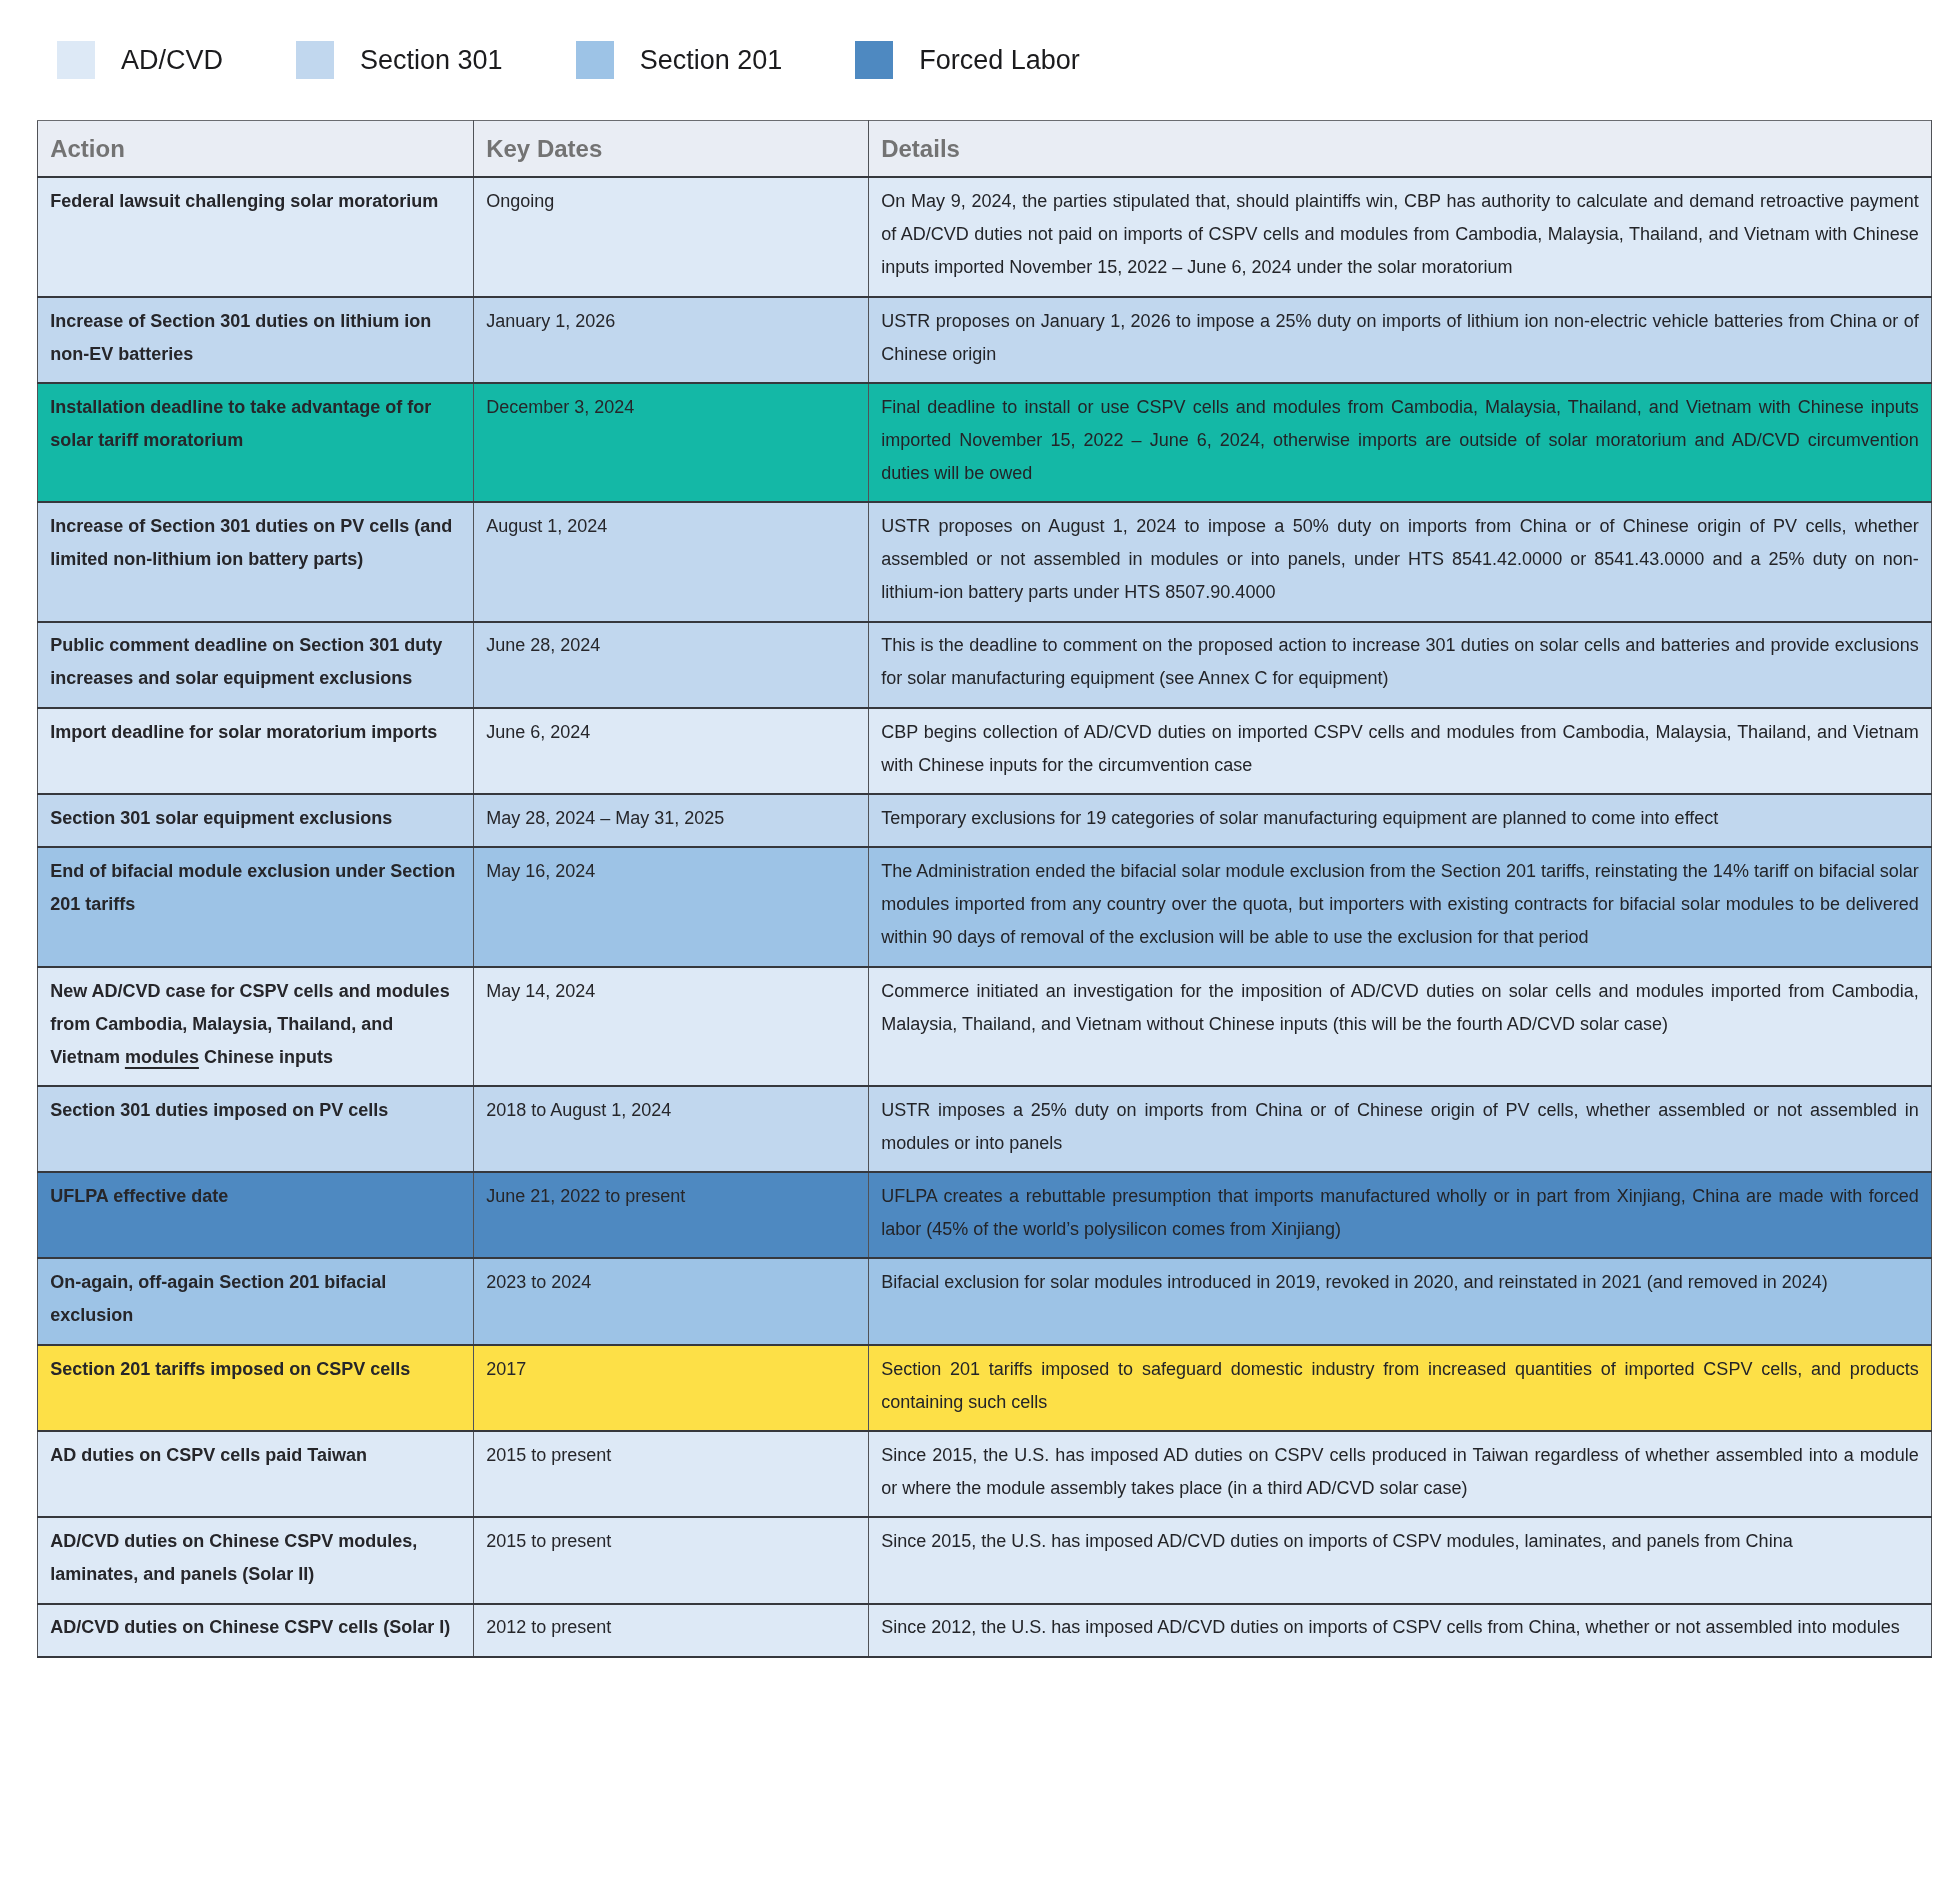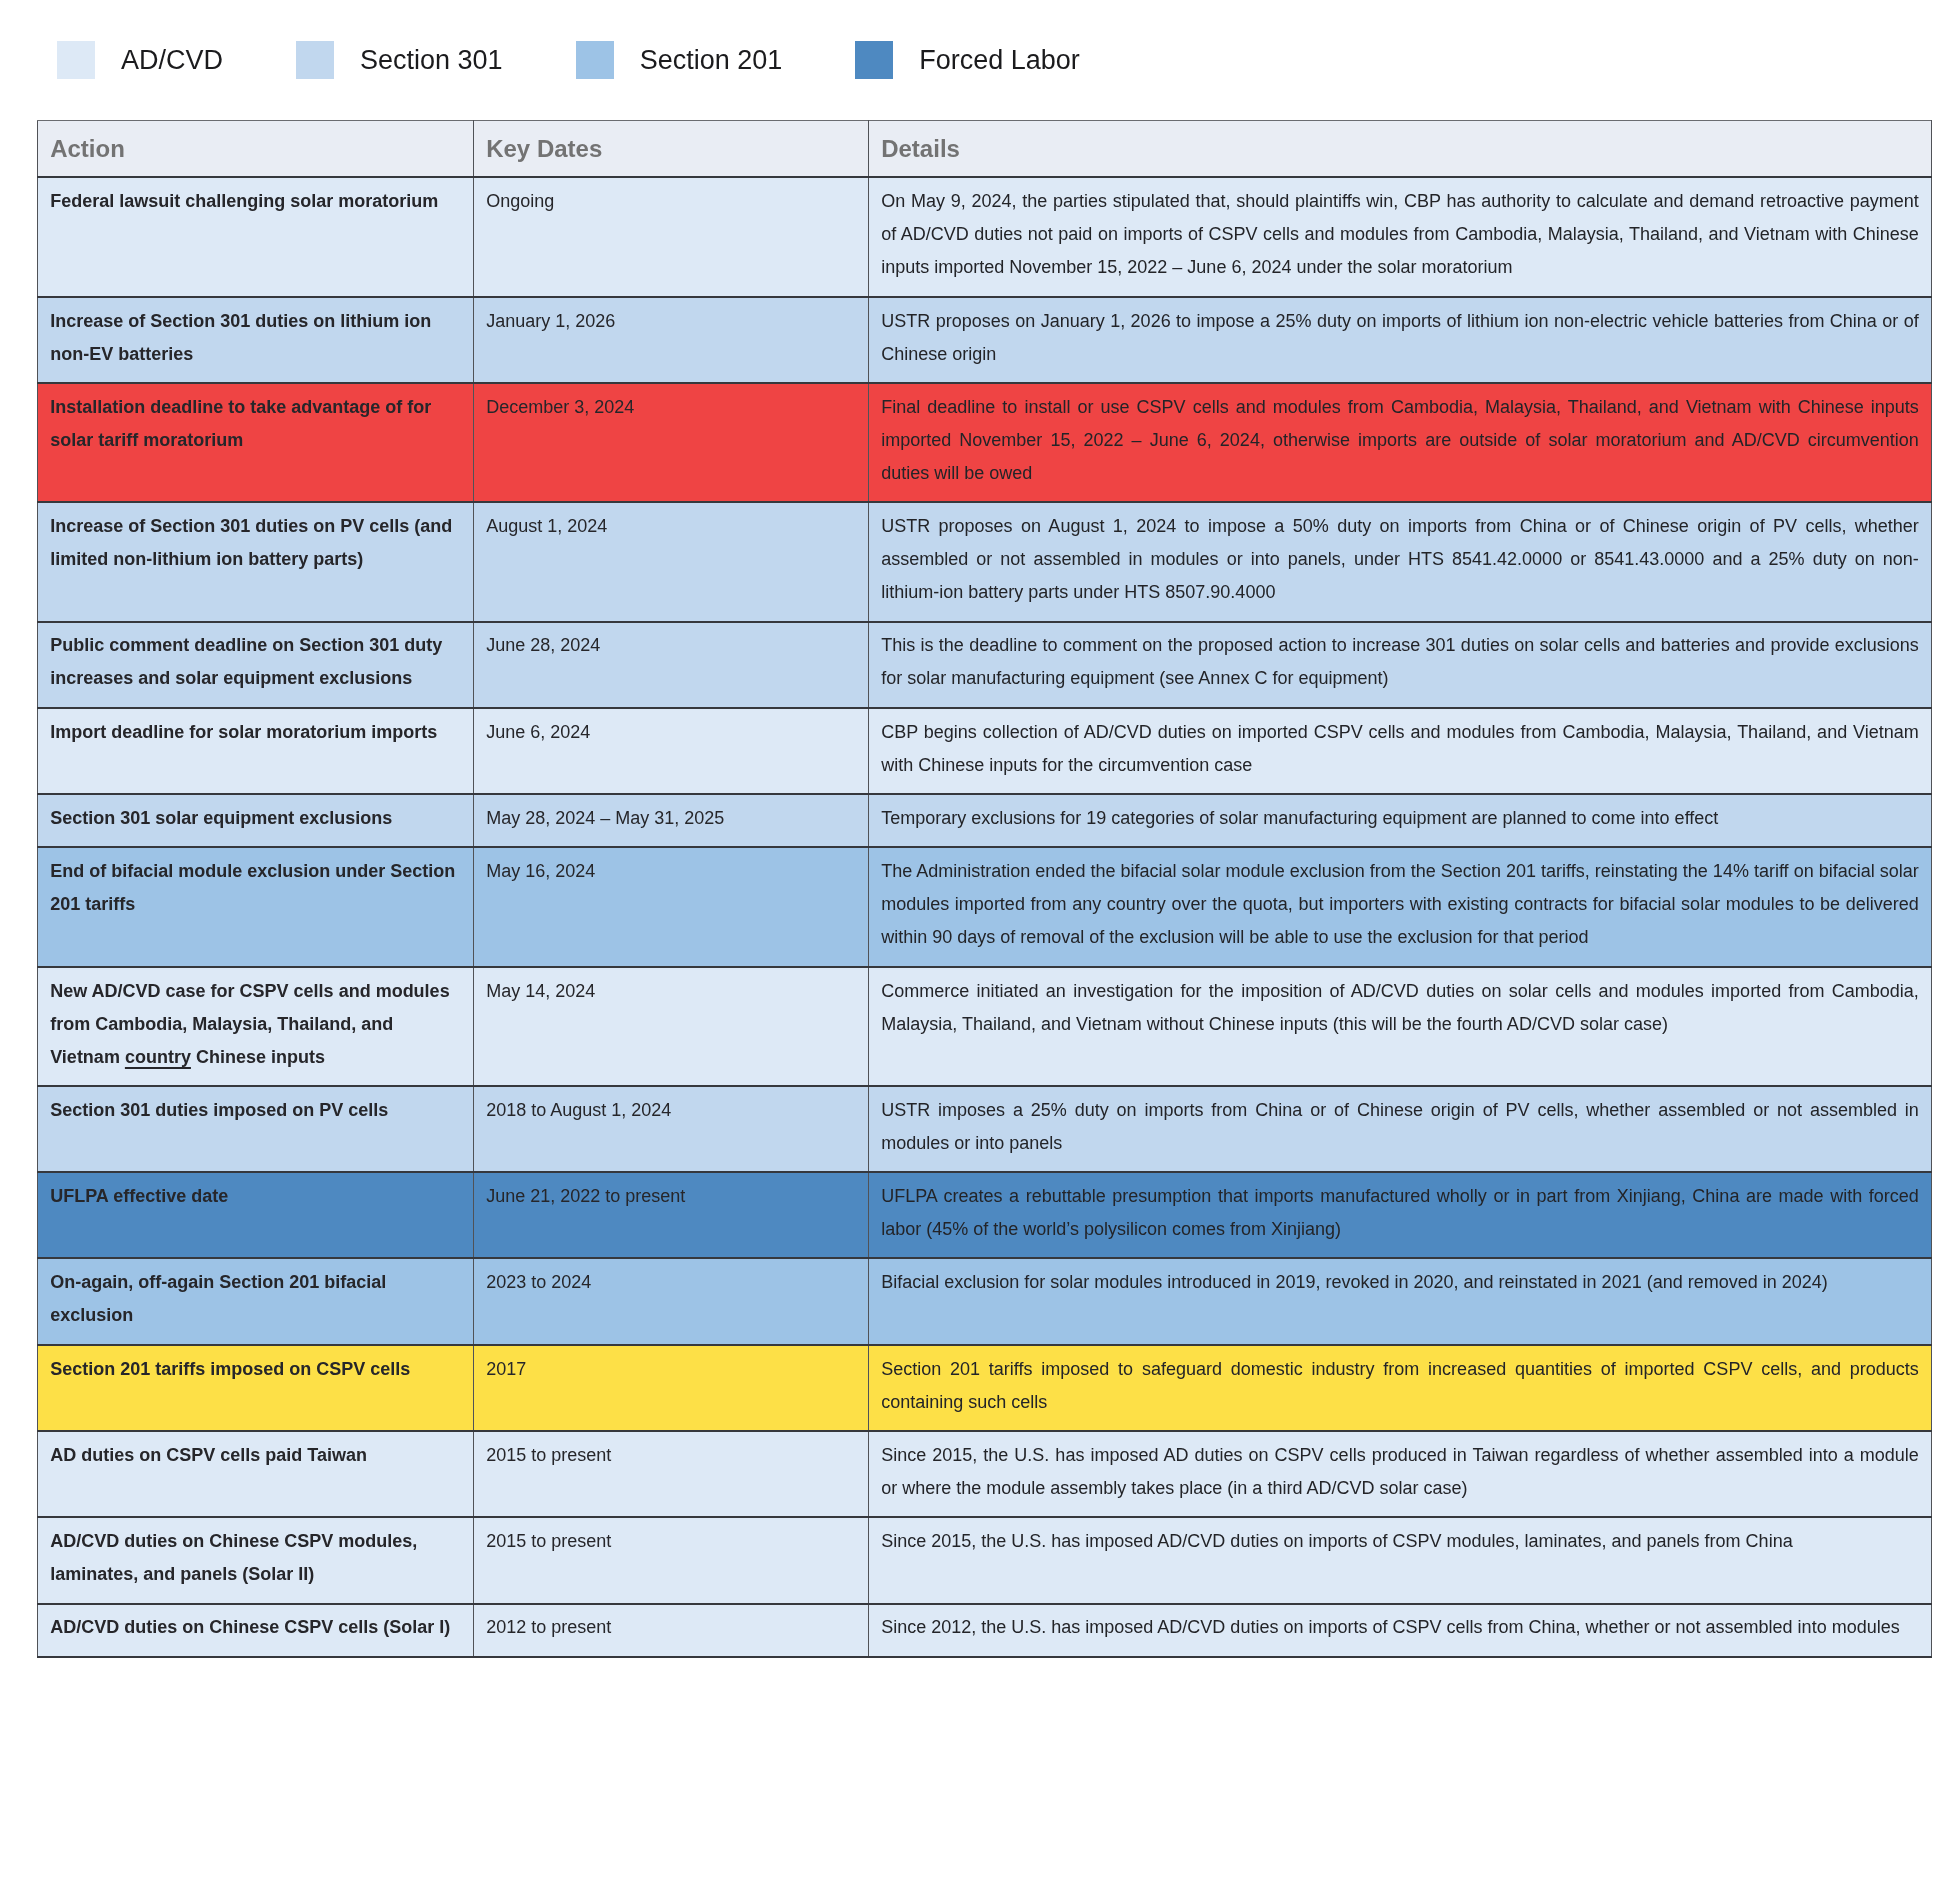--- a/index.html
+++ b/index.html
@@ -97,21 +97,21 @@
     <td class="keydates">Ongoing</td>
     <td class="details">On May 9, 2024, the parties stipulated that, should plaintiffs win, CBP has authority to calculate and demand retroactive payment of AD/CVD duties not paid on imports of CSPV cells and modules from Cambodia, Malaysia, Thailand, and Vietnam with Chinese inputs imported November 15, 2022 – June 6, 2024 under the solar moratorium</td>
   </tr>
 
   <tr style="background: rgb(193, 215, 238);">
     <td class="action">Increase of Section 301 duties on lithium ion non-EV batteries</td>
     <td class="keydates">January 1, 2026</td>
     <td class="details">USTR proposes on January 1, 2026 to impose a 25% duty on imports of lithium ion non-electric vehicle batteries from China or of Chinese origin</td>
   </tr>
 
-  <tr style="background: #ef4444;">
+  <tr style="background: #14b8a6;">
     <td class="action">Installation deadline to take advantage of for solar tariff moratorium</td>
     <td class="keydates">December 3, 2024</td>
     <td class="details">Final deadline to install or use CSPV cells and modules from Cambodia, Malaysia, Thailand, and Vietnam with Chinese inputs imported November 15, 2022 – June 6, 2024, otherwise imports are outside of solar moratorium and AD/CVD circumvention duties will be owed</td>
   </tr>
 
   <tr style="background: rgb(193, 215, 238);">
     <td class="action">Increase of Section 301 duties on PV cells (and limited non-lithium ion battery parts)</td>
     <td class="keydates">August 1, 2024</td>
     <td class="details">USTR proposes on August 1, 2024 to impose a 50% duty on imports from China or of Chinese origin of PV cells, whether assembled or not assembled in modules or into panels, under HTS 8541.42.0000 or 8541.43.0000 and a 25% duty on non-lithium-ion battery parts under HTS 8507.90.4000</td>
   </tr>
@@ -134,21 +134,21 @@
     <td class="details">Temporary exclusions for 19 categories of solar manufacturing equipment are planned to come into effect</td>
   </tr>
 
   <tr style="background: rgb(157, 195, 230);">
     <td class="action">End of bifacial module exclusion under Section 201 tariffs</td>
     <td class="keydates">May 16, 2024</td>
     <td class="details">The Administration ended the bifacial solar module exclusion from the Section 201 tariffs, reinstating the 14% tariff on bifacial solar modules imported from any country over the quota, but importers with existing contracts for bifacial solar modules to be delivered within 90 days of removal of the exclusion will be able to use the exclusion for that period</td>
   </tr>
 
   <tr style="background: rgb(221, 233, 246);">
-    <td class="action"><span>New AD/CVD case for CSPV cells and modules from Cambodia, Malaysia, Thailand, and Vietnam </span><span class="u">country</span><span> Chinese inputs</span></td>
+    <td class="action"><span>New AD/CVD case for CSPV cells and modules from Cambodia, Malaysia, Thailand, and Vietnam </span><span class="u">modules</span><span> Chinese inputs</span></td>
     <td class="keydates">May 14, 2024</td>
     <td class="details">Commerce initiated an investigation for the imposition of AD/CVD duties on solar cells and modules imported from Cambodia, Malaysia, Thailand, and Vietnam without Chinese inputs (this will be the fourth AD/CVD solar case)</td>
   </tr>
 
   <tr style="background: rgb(193, 215, 238);">
     <td class="action">Section 301 duties imposed on PV cells</td>
     <td class="keydates">2018 to August 1, 2024</td>
     <td class="details">USTR imposes a 25% duty on imports from China or of Chinese origin of PV cells, whether assembled or not assembled in modules or into panels</td>
   </tr>
 

